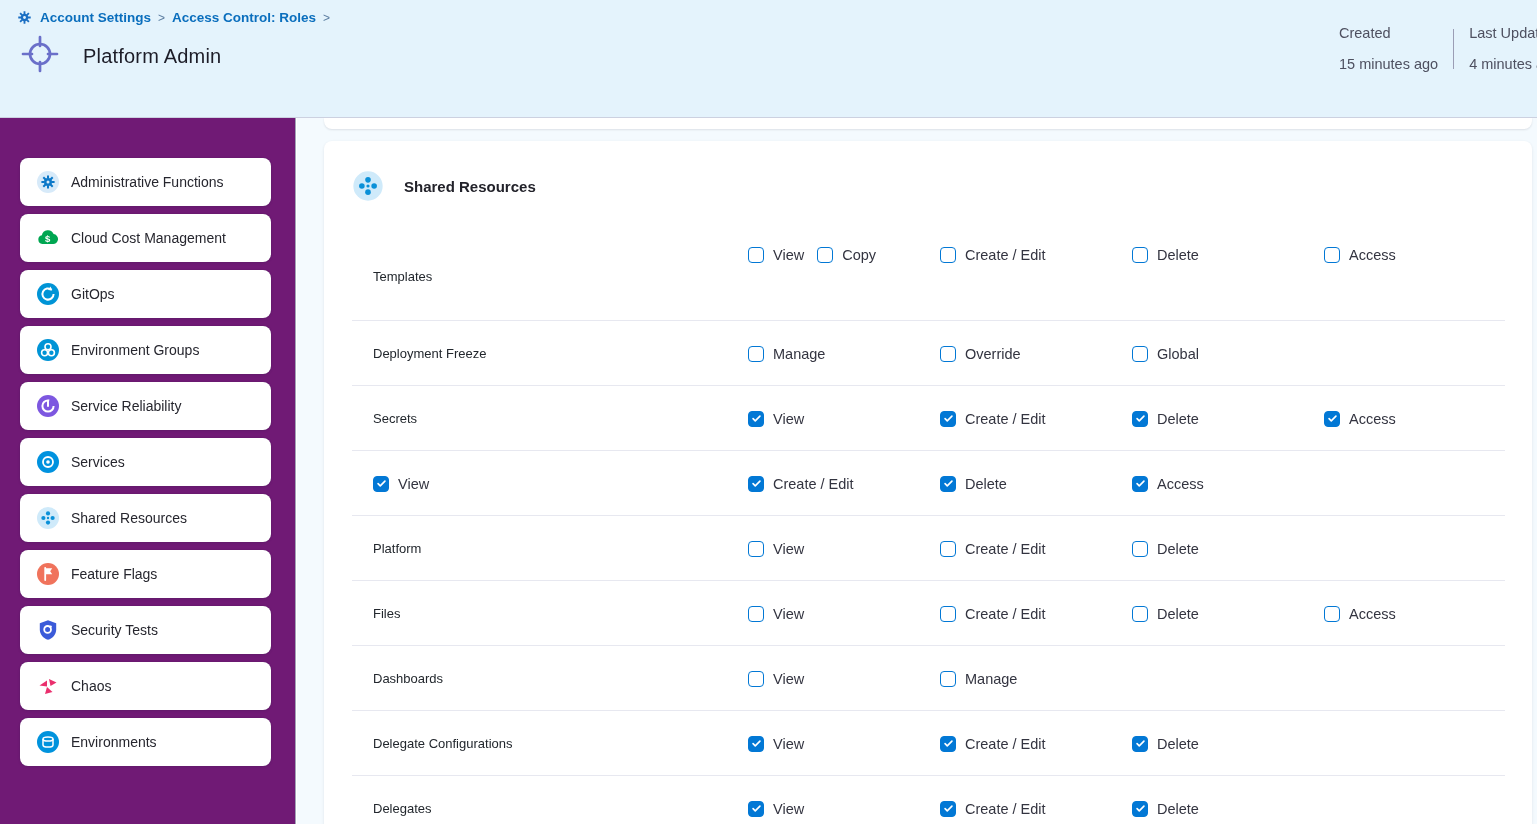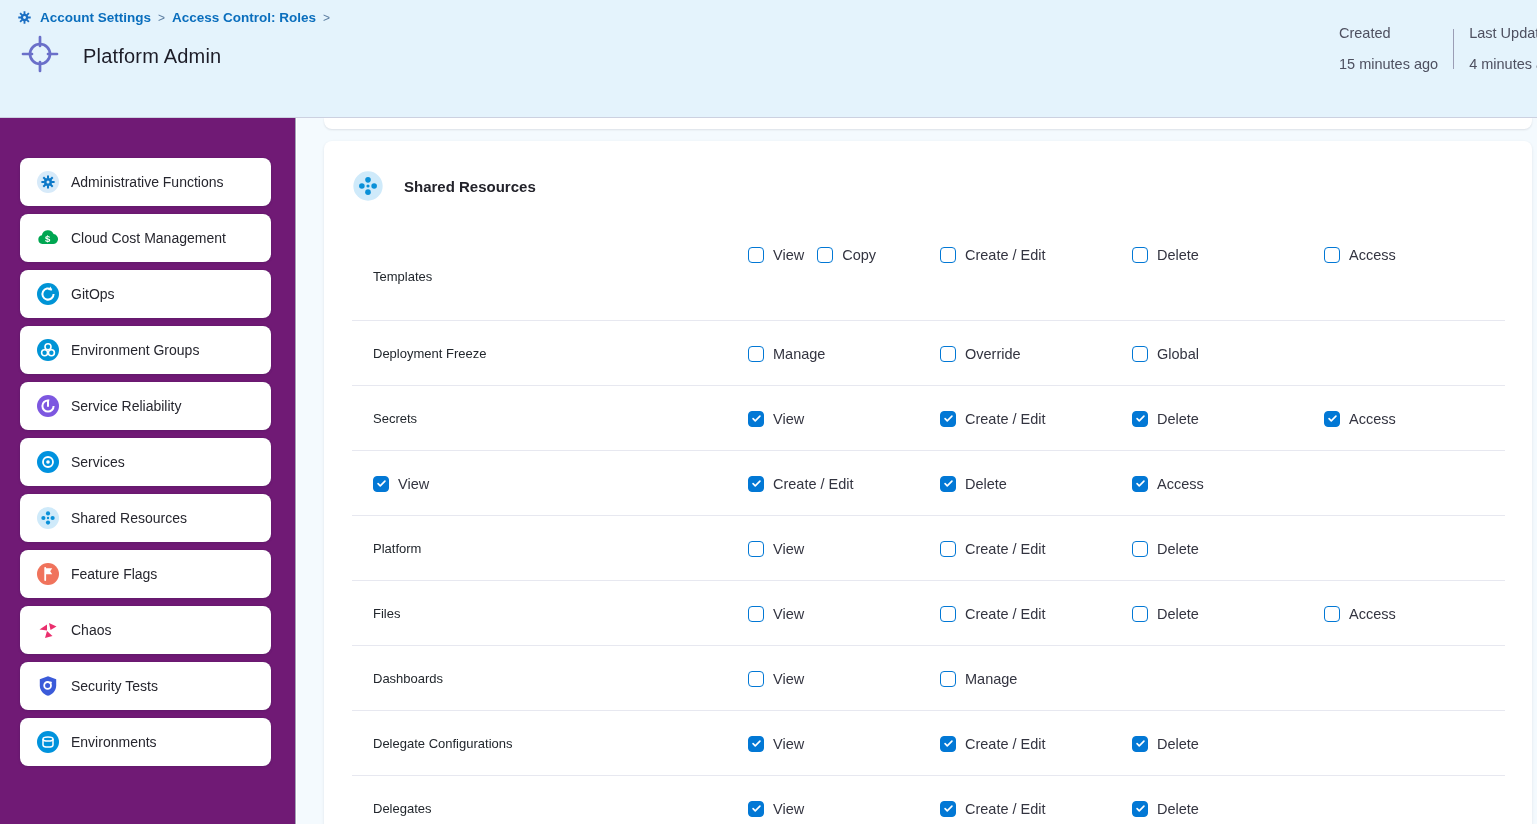--- a/index.html
+++ b/index.html
@@ -194,39 +194,39 @@
           <path d="M9.2 6.2h7l-2 3 2 3h-7z" fill="#fff"></path>
      <path d="M9.2 5.8V18" stroke="#fff" stroke-width="1.8" stroke-linecap="round"></path>
         </svg>
       </span>
     <span class="nav-label">Feature Flags</span>
   </div>
 
   <div class="nav-item">
     <span class="nav-icon">
         <svg width="24" height="24" viewBox="0 0 24 24">
+       <path d="M12 2.3l8.2 3v6.1c0 5-3.5 8.8-8.2 10.3C7.3 20.2 3.8 16.4 3.8 11.4V5.3z" fill="#3b5bd9"></path>
+       <circle cx="11.6" cy="11.4" r="3.4" fill="none" stroke="#fff" stroke-width="1.8"></circle>
+       <circle cx="14.6" cy="8.6" r="1.2" fill="#fff"></circle>
+     </svg>
+      </span>
+    <span class="nav-label">Security Tests</span>
+  </div>
+
+  <div class="nav-item">
+    <span class="nav-icon">
+        <svg width="24" height="24" viewBox="0 0 24 24">
           <g fill="#ea2f6d">
        <path d="M3.5 11.5L11 6.5v6z"></path>
        <path d="M13 5l7.5 3.5-6 3.5z"></path>
        <path d="M9 20l2-7 5.5 5z"></path>
      </g>
         </svg>
       </span>
     <span class="nav-label">Chaos</span>
-  </div>
-
-  <div class="nav-item">
-    <span class="nav-icon">
-        <svg width="24" height="24" viewBox="0 0 24 24">
-       <path d="M12 2.3l8.2 3v6.1c0 5-3.5 8.8-8.2 10.3C7.3 20.2 3.8 16.4 3.8 11.4V5.3z" fill="#3b5bd9"></path>
-       <circle cx="11.6" cy="11.4" r="3.4" fill="none" stroke="#fff" stroke-width="1.8"></circle>
-       <circle cx="14.6" cy="8.6" r="1.2" fill="#fff"></circle>
-     </svg>
-      </span>
-    <span class="nav-label">Security Tests</span>
   </div>
 
   <div class="nav-item">
     <span class="nav-icon">
         <svg width="24" height="24" viewBox="0 0 24 24">
           <circle cx="12" cy="12" r="11" fill="#0093dd"></circle>
           <ellipse cx="12" cy="9" rx="5" ry="2.1" fill="none" stroke="#fff" stroke-width="1.5"></ellipse>
      <path d="M7 9v6c0 1.2 2.2 2.1 5 2.1s5-.9 5-2.1V9" fill="none" stroke="#fff" stroke-width="1.5"></path>
         </svg>
       </span>

